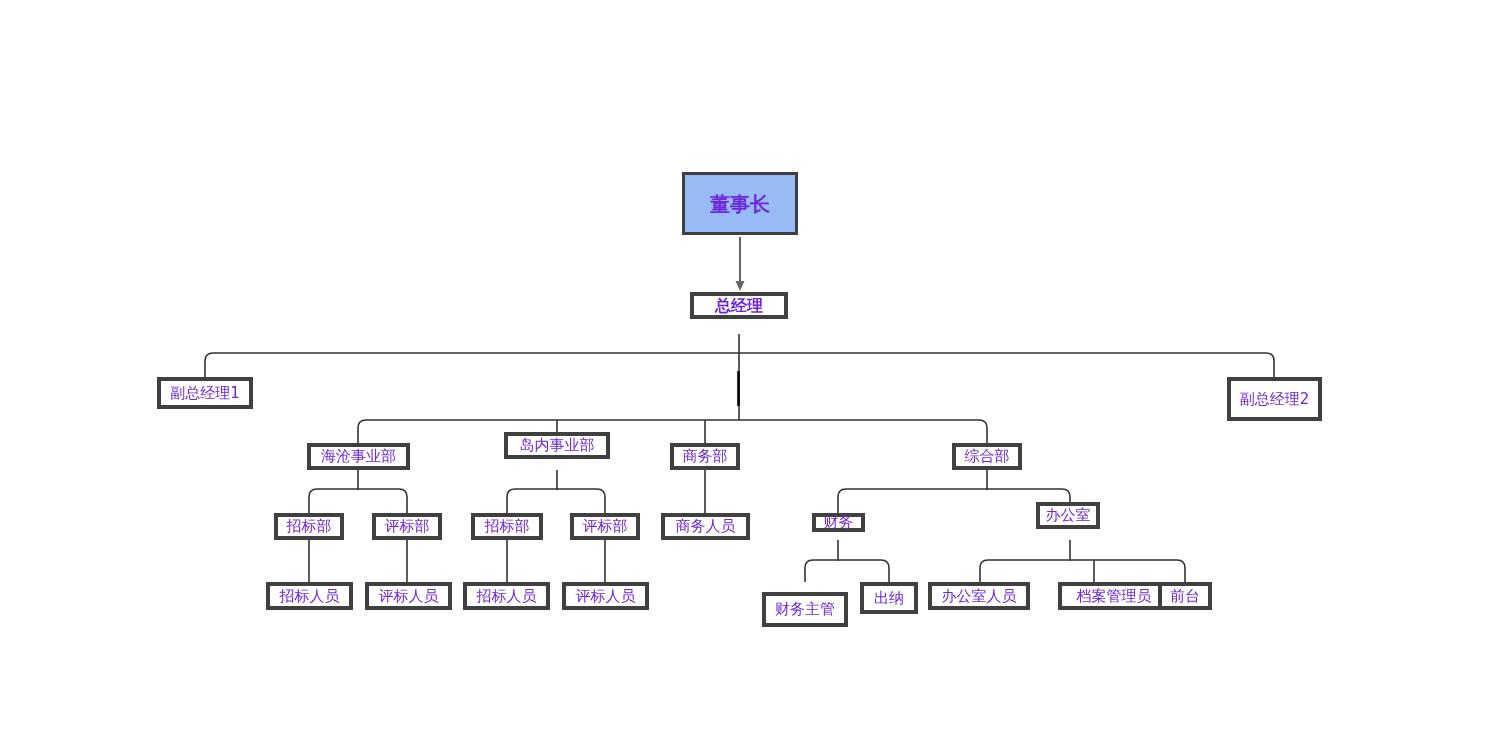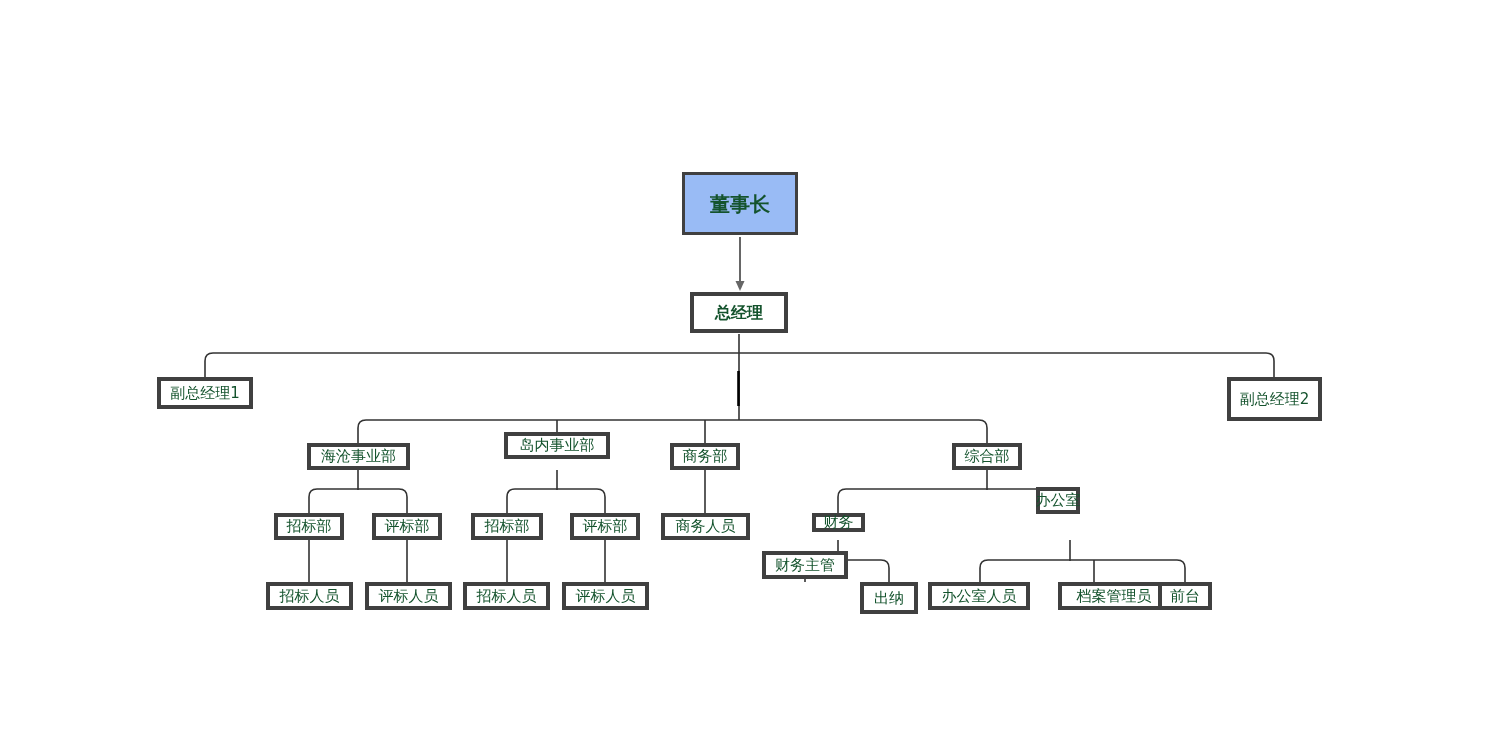--- a/index.html
+++ b/index.html
@@ -10,21 +10,21 @@
     font-family:"DejaVu Sans",sans-serif;
     overflow:hidden;
   }
   svg.wires{position:absolute;left:0;top:0;width:1498px;height:735px;}
   .node{
     position:absolute;
     box-sizing:border-box;
     border:4px solid #404040;
     background:#ffffff;
     display:flex;align-items:center;justify-content:center;
-    font-size:15px;color:#14532d;
+    font-size:15px;color:#6d28d9;
     white-space:nowrap;
     line-height:1;
   }
   .node.root{
     border-width:3px;
     font-weight:bold;
     font-size:20px;
   }
   .node.gm{
     font-weight:bold;
@@ -60,21 +60,21 @@
 
     <path d="M838 540 L838 561 M805 582 L805 568 Q805 560 813 560 L881 560 Q889 560 889 568 L889 582" stroke="#333333" stroke-width="1.6" fill="none"></path>
 
     <path d="M1070 540 L1070 561 M980 582 L980 568 Q980 560 988 560 L1177 560 Q1185 560 1185 568 L1185 582 M1094 560 L1094 582" stroke="#333333" stroke-width="1.6" fill="none"></path>
   </svg>
 
   <div class="node root" style="left: 682px; top: 172px; width: 116px; height: 63px; background: rgb(153, 187, 245);">
     <span>董事长</span>
   </div>
 
-  <div class="node gm" style="left:690px;top:292px;width:98px;height:41px">
+  <div class="node gm" style="left:690px;top:292px;width:98px;height:27px">
     <span>总经理</span>
   </div>
 
   <div class="node" style="left:157px;top:377px;width:96px;height:32px">
     <span>副总经理1</span>
   </div>
   <div class="node" style="left:1227px;top:377px;width:95px;height:44px">
     <span>副总经理2</span>
   </div>
 
@@ -102,37 +102,37 @@
   </div>
   <div class="node" style="left:570px;top:513px;width:70px;height:27px">
     <span>评标部</span>
   </div>
   <div class="node" style="left:661px;top:513px;width:89px;height:27px">
     <span>商务人员</span>
   </div>
   <div class="node" style="left:812px;top:513px;width:53px;height:19px">
     <span>财务</span>
   </div>
-  <div class="node" style="left:1036px;top:487px;width:44px;height:27px">
+  <div class="node" style="left:1036px;top:502px;width:64px;height:27px">
     <span>办公室</span>
   </div>
 
   <div class="node" style="left:266px;top:582px;width:87px;height:28px">
     <span>招标人员</span>
   </div>
   <div class="node" style="left:365px;top:582px;width:87px;height:28px">
     <span>评标人员</span>
   </div>
   <div class="node" style="left:463px;top:582px;width:87px;height:28px">
     <span>招标人员</span>
   </div>
   <div class="node" style="left:562px;top:582px;width:87px;height:28px">
     <span>评标人员</span>
   </div>
-  <div class="node" style="left:762px;top:551px;width:86px;height:28px">
+  <div class="node" style="left:762px;top:592px;width:86px;height:35px">
     <span>财务主管</span>
   </div>
   <div class="node" style="left:860px;top:582px;width:58px;height:32px">
     <span>出纳</span>
   </div>
   <div class="node" style="left:928px;top:582px;width:102px;height:28px">
     <span>办公室人员</span>
   </div>
   <div class="node" style="left:1058px;top:582px;width:112px;height:28px">
     <span>档案管理员</span>

